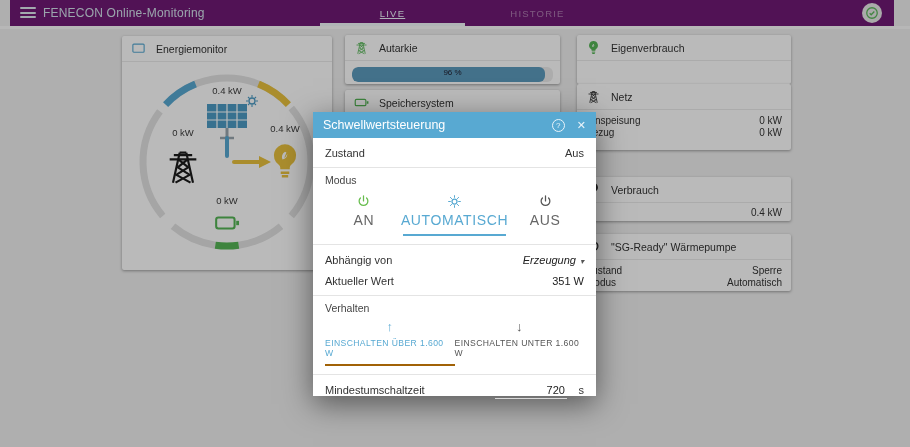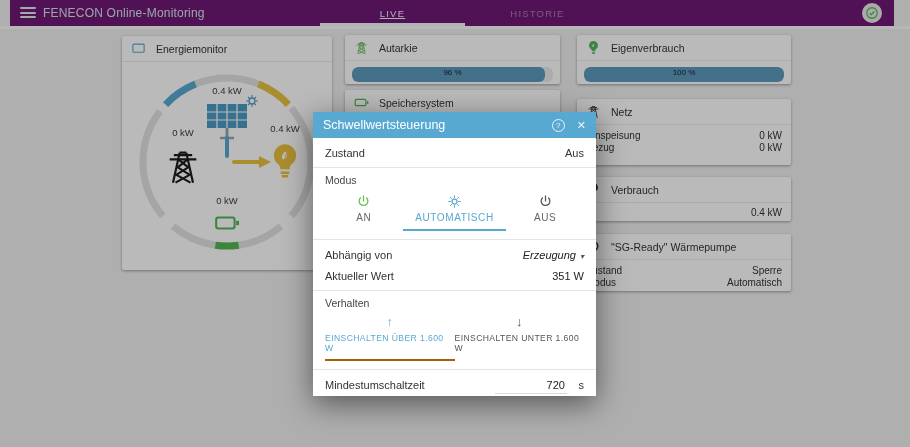--- a/index.html
+++ b/index.html
@@ -32,21 +32,21 @@
   .bar-label{position:absolute;left:0;top:0;width:100%;text-align:center;
              font-size:8px;line-height:11px;color:#223;}
   .kv-rows{padding:5px 9px 0 9px;}
   .kv{display:flex;justify-content:space-between;font-size:10px;color:#333;line-height:12px;}
   .v-right{text-align:right;font-size:10px;color:#333;padding:4px 9px 0 0;}
 
   #card-energie{left:122px;top:36px;width:210px;height:234px;}
   #card-autarkie{left:345px;top:35px;width:215px;height:49px;}
   #card-speicher{left:345px;top:90px;width:215px;height:135px;}
   #card-eigen{left:577px;top:35px;width:214px;height:49px;}
-  #card-netz{left:577px;top:99px;width:214px;height:66px;text-align:center;}
+  #card-netz{left:577px;top:84px;width:214px;height:66px;text-align:center;}
   #card-verbrauch{left:577px;top:177px;width:214px;height:44px;}
   #card-wp{left:577px;top:234px;width:214px;height:57px;}
 
   .energy-svg{display:block;margin:8px auto 0 auto;}
   .energy-svg text{font-family:"Liberation Sans",sans-serif;font-size:9.5px;fill:#3c3c3c;}
 
   
   .overlay{position:absolute;inset:0;background:rgba(0,0,0,.27);z-index:50;}
   .modal{position:absolute;left:313px;top:112px;width:283px;height:284px;background:#fff;
          z-index:100;box-shadow:0 8px 28px rgba(0,0,0,.5);display:flex;flex-direction:column;}
@@ -56,21 +56,21 @@
   .hbtn{width:13px;height:13px;border:1.2px solid #eaf4fa;border-radius:50%;color:#eaf4fa;
         font-size:8px;line-height:11px;text-align:center;margin-right:12px;cursor:pointer;}
   .xbtn{color:#eaf4fa;font-size:11px;cursor:pointer;}
   .m-body{padding:0 12px;font-size:11px;color:#333;}
   .m-row{display:flex;justify-content:space-between;align-items:baseline;}
   .m-row.z{margin-top:9px;}
   .m-div{border-top:1px solid #e4e4e4;margin:8px -12px 0 -12px;}
   .m-cap{margin-top:6px;font-size:10.5px;color:#444;}
   .modes{display:flex;margin-top:5px;}
   .mode{display:flex;flex-direction:column;align-items:center;padding:3px 0 6px 0;cursor:pointer;}
-  .mode .mlabel{font-size:10px;letter-spacing:.6px;margin-top:3px;color:#666;}
+  .mode .mlabel{font-size:14px;letter-spacing:.6px;margin-top:3px;color:#666;}
   .mode.an{width:30%;color:#67bd4d;}
   .mode.auto{width:40%;color:#58a9d2;border-bottom:2px solid #58a9d2;}
   .mode.auto .mlabel{color:#58a9d2;}
   .mode.aus{width:30%;color:#555;}
   .mode .ic{width:15px;height:15px;}
   .m-kv{display:flex;justify-content:space-between;align-items:baseline;margin-top:9px;}
   .m-kv .val{color:#222;}
   .caret{font-size:8px;color:#555;margin-left:4px;}
   .uline{border:none;border-bottom:1px solid #d9d9d9;width:72px;text-align:right;
          font-size:11px;font-family:"Liberation Sans",sans-serif;color:#222;
@@ -221,26 +221,20 @@
     </div>
   </section>
 
   <section class="card" id="card-eigen">
     <div class="card-h">
       <svg class="ic" style="color:#55b555">
           <use href="#i-bulb"></use>
         </svg>
       <span class="ttl">Eigenverbrauch</span>
     </div>
-    <div class="bar-row">
-      <div class="bar">
-        <div class="bar-fill" style="width: 100%;"></div>
-        <div class="bar-label">100 %</div>
-      </div>
-    </div>
   </section>
 
   <section class="card" id="card-netz">
     <div class="card-h">
       <svg class="ic" style="color:#2a2a2a">
           <use href="#i-pylon"></use>
         </svg>
       <span class="ttl">Netz</span>
     </div>
     <div class="kv-rows">

